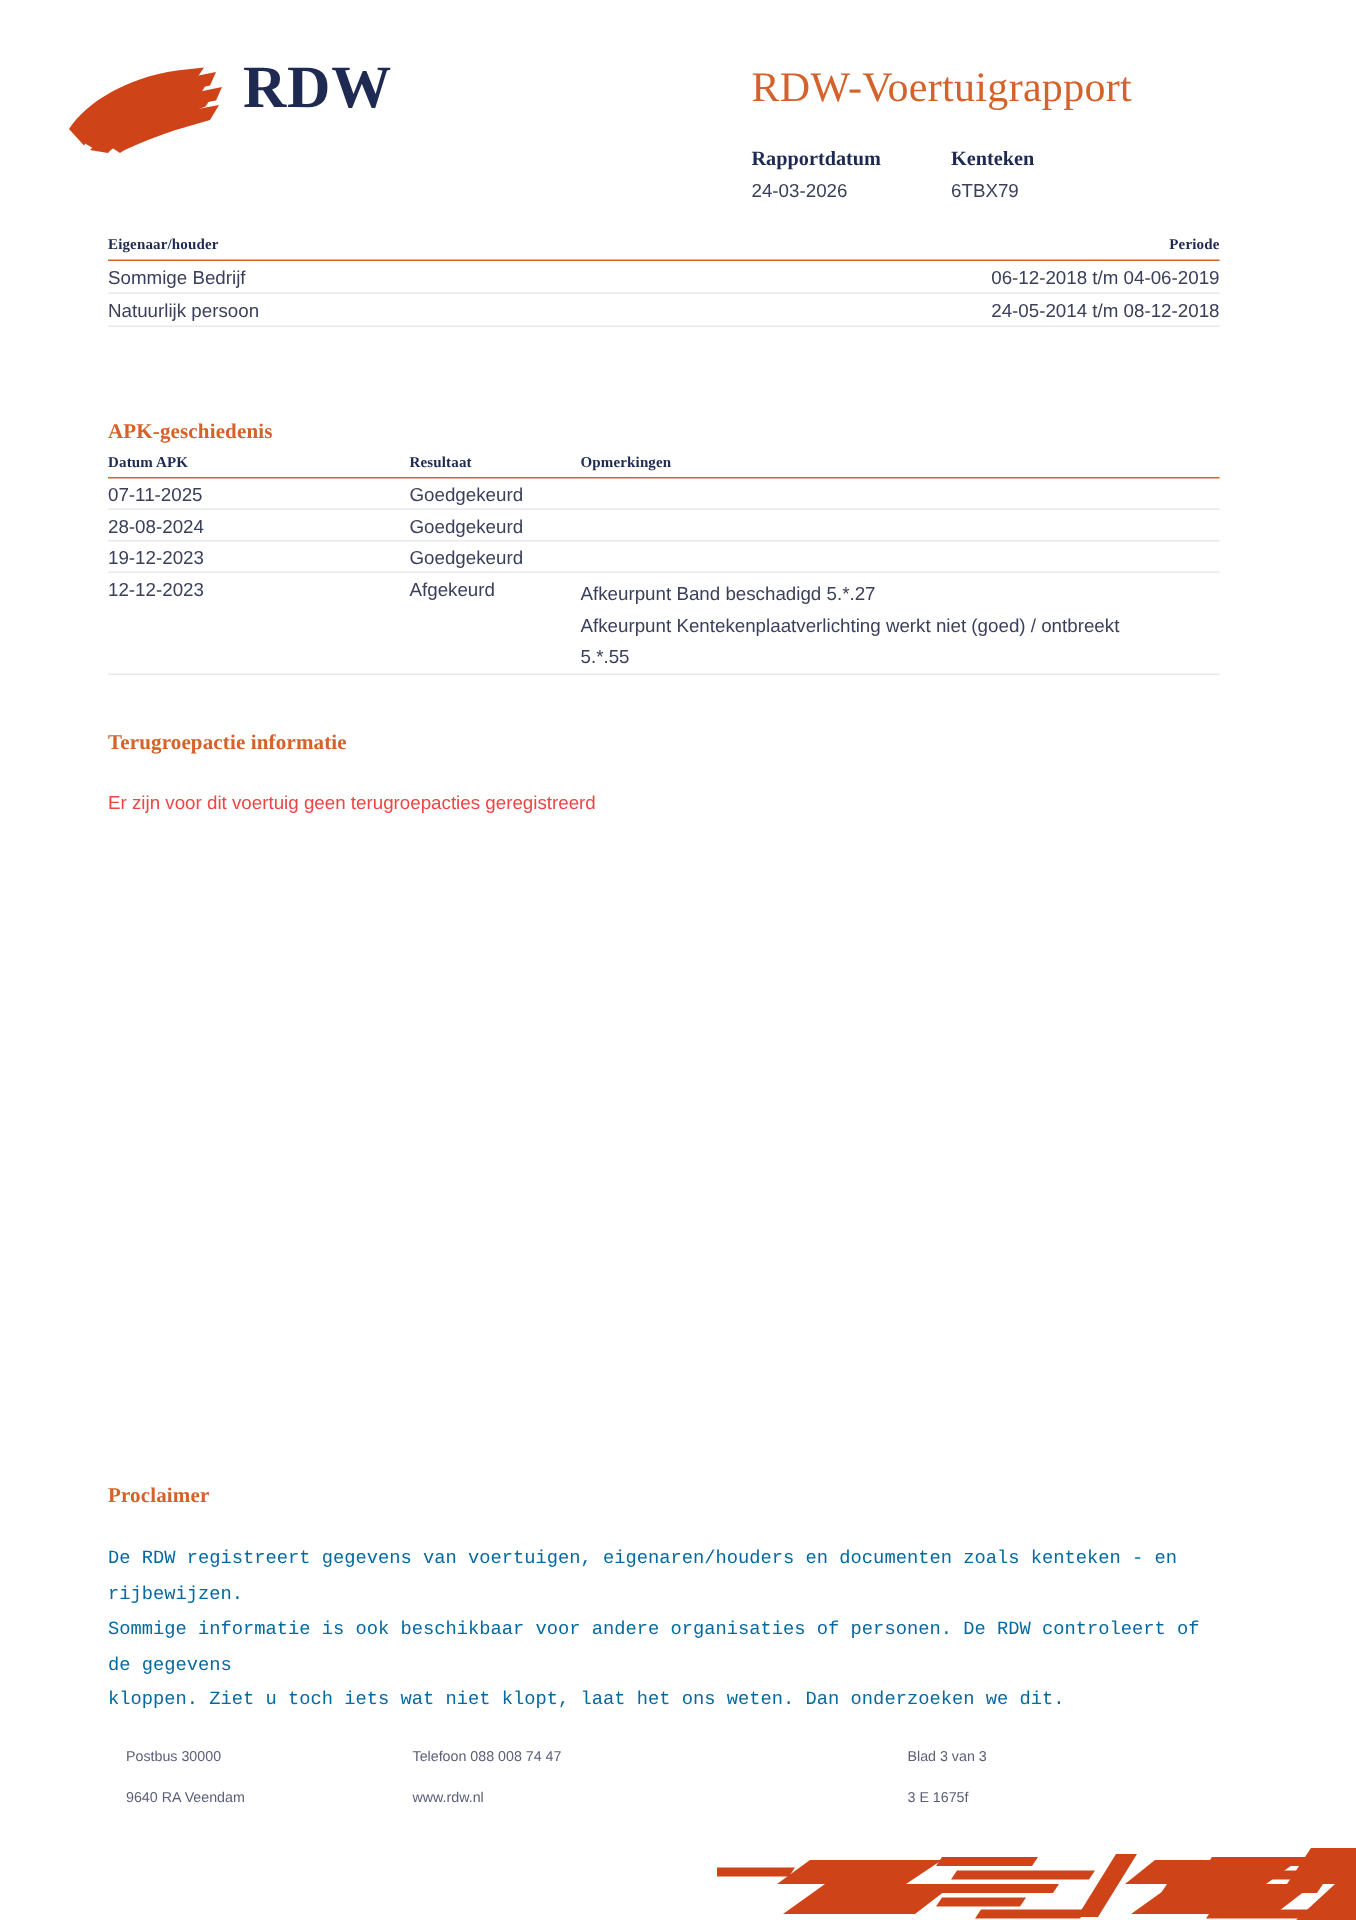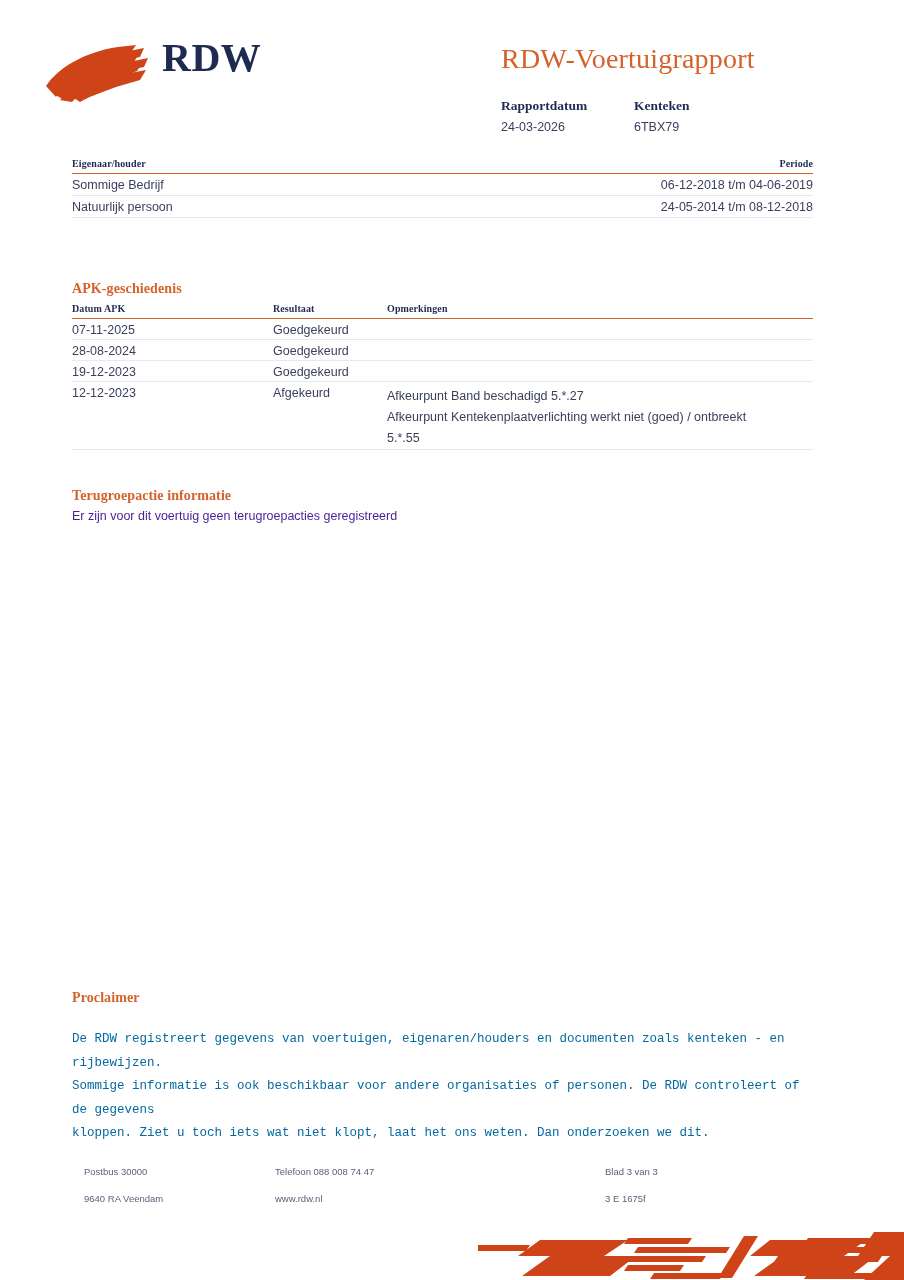--- a/index.html
+++ b/index.html
@@ -150,23 +150,23 @@
     min-height: 21px;
   }
   .col-date { width: 201px; flex: none; }
   .col-result { width: 114px; flex: none; }
   .col-remarks { flex: 1; }
   .remark-line { line-height: 21px; }
 
   
   .body-text {
     font-size: 12.5px;
-    color: #4c1d95;
+    color: #ef4444;
     line-height: 23px;
-    margin-top: 1px;
+    margin-top: 20px;
   }
 
   .disclaimer-text {
     font-size: 12.5px;
     color: #0369a1;
     line-height: 23.5px;
     margin-top: 22px;
     font-family: Liberation Mono, monospace;
   }
 

